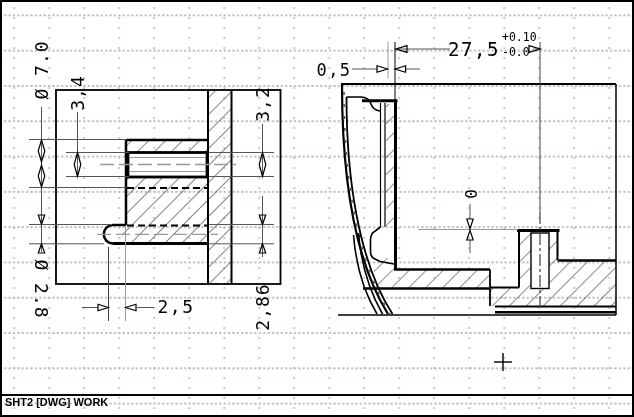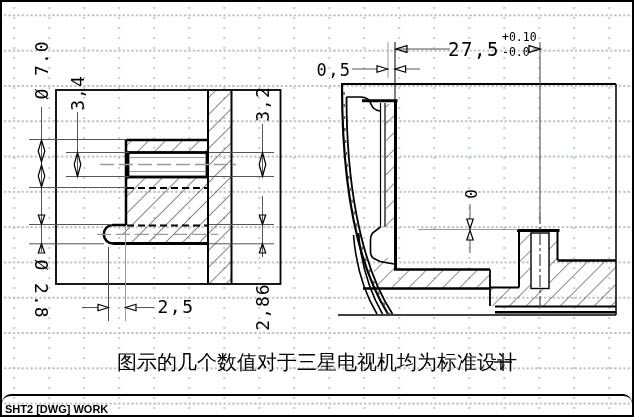--- a/index.html
+++ b/index.html
@@ -22,21 +22,21 @@
   .caption{
     position:absolute;left:115px;top:347px;width:420px;
     font-family:"Liberation Sans","DejaVu Sans",sans-serif;
     font-size:20px;letter-spacing:0px;color:#000;white-space:nowrap;
   }
   .statusbar{
     position:absolute;left:0;right:0;bottom:0;height:21px;
     border-top:2px solid #000;
     font-family:"Liberation Sans","DejaVu Sans",sans-serif;
     font-size:11px;font-weight:bold;color:#000;
-    display:flex;align-items:flex-end;padding-left:3px;box-sizing:border-box;border-radius:9px;
+    display:flex;align-items:flex-start;padding-left:3px;box-sizing:border-box;
   }
 </style>
 </head>
 <body>
 
 <div class="canvas">
 
   <svg class="drawing-svg" width="630" height="392" viewBox="2 2 630 392">
     <defs>
       <pattern id="h" width="12" height="12" patternUnits="userSpaceOnUse" patternTransform="rotate(45)">
@@ -175,18 +175,17 @@
       </g>
 
       <text class="dim-text" font-size="17" letter-spacing="1.5" text-anchor="middle" x="334" y="75.5">0,5</text>
       <text class="dim-text" font-size="19" letter-spacing="1.5" text-anchor="middle" x="474" y="56">27,5</text>
       <text class="dim-text" font-size="11.5" x="502" y="41">+0.10</text>
       <text class="dim-text" font-size="11.5" x="502" y="56">-0.0</text>
       <text class="dim-text" font-size="16" text-anchor="middle" transform="rotate(-90 477 194)" x="477" y="194">0</text>
     </g>
   </svg>
 
-  <div class="caption">图示的几个数值对于三星电视机均为标准设计</div>
 
   <div class="statusbar">
     <span>SHT2 [DWG] WORK</span>
   </div>
 </div>
 
 </body></html>

